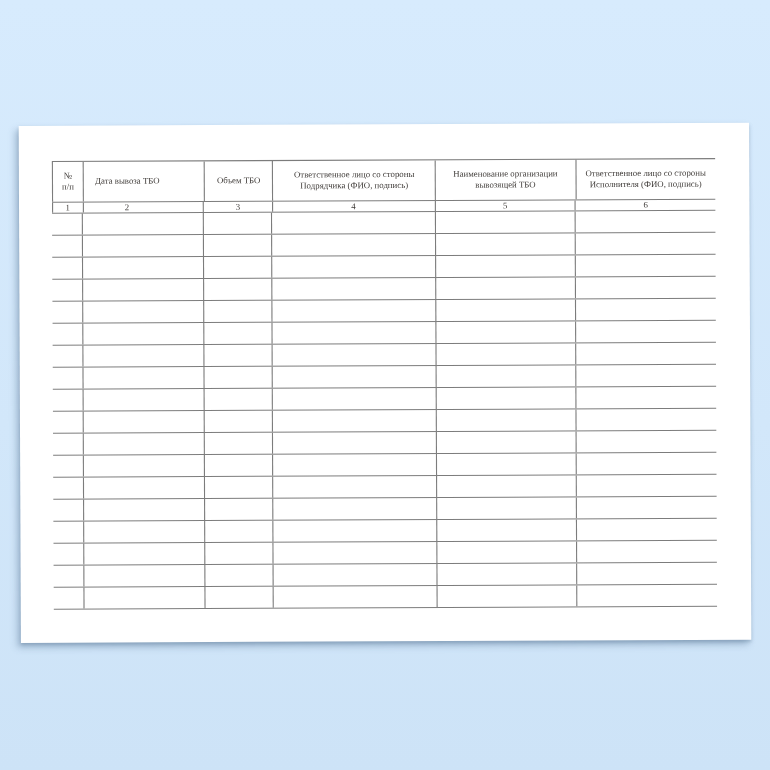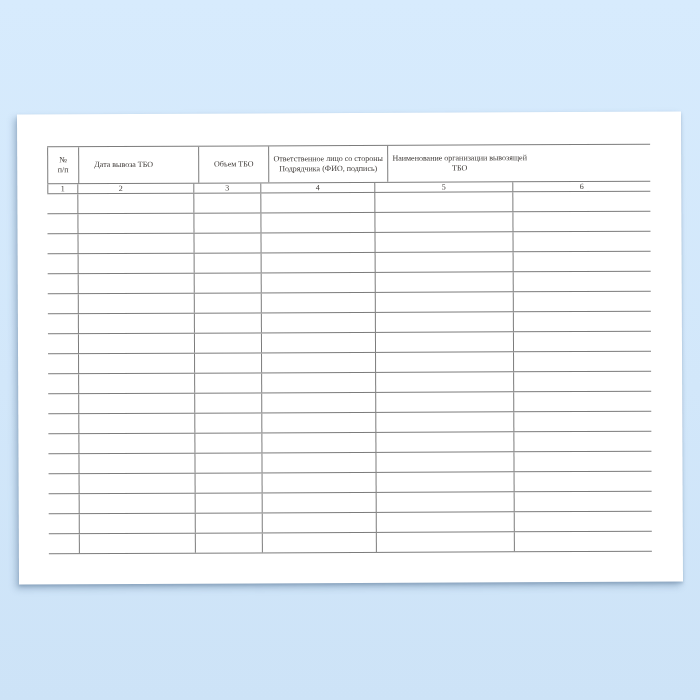--- a/index.html
+++ b/index.html
@@ -63,36 +63,37 @@
     white-space: pre-line;
     padding: 1px 3px;
   }
   .numbers-row .cell {
     font-size: 8px;
     line-height: 9px;
   }
   .c0 { width: 31px; }
   .c1 { width: 90px; }
   .c2 { width: 70px; margin-left: 30px; }
-  .c3 { width: 119px; }
+  .c3 { width: 167px; }
   .c4 { width: 144px; }
   .c5 { width: 144px; }
 </style>
 </head>
 <body>
 
 <div class="page">
   <div class="log-table">
     <div class="row header-row" id="header-row">
         <div class="cell c0">№
 п/п</div>
         <div class="cell c1">Дата вывоза ТБО</div>
         <div class="cell c2">Объем ТБО</div>
         <div class="cell c3">Ответственное лицо со стороны Подрядчика (ФИО, подпись)</div>
         <div class="cell c4">Наименование организации вывозящей ТБО</div>
+        <div class="cell c5">Ответственное лицо со стороны Исполнителя (ФИО, подпись)</div>
       </div>
     <div class="row numbers-row" id="numbers-row">
         <div class="cell c0">1</div>
         <div class="cell c1">2</div>
         <div class="cell c2">3</div>
         <div class="cell c3">4</div>
         <div class="cell c4">5</div>
         <div class="cell c5">6</div>
       </div>
     <div id="body-rows">

